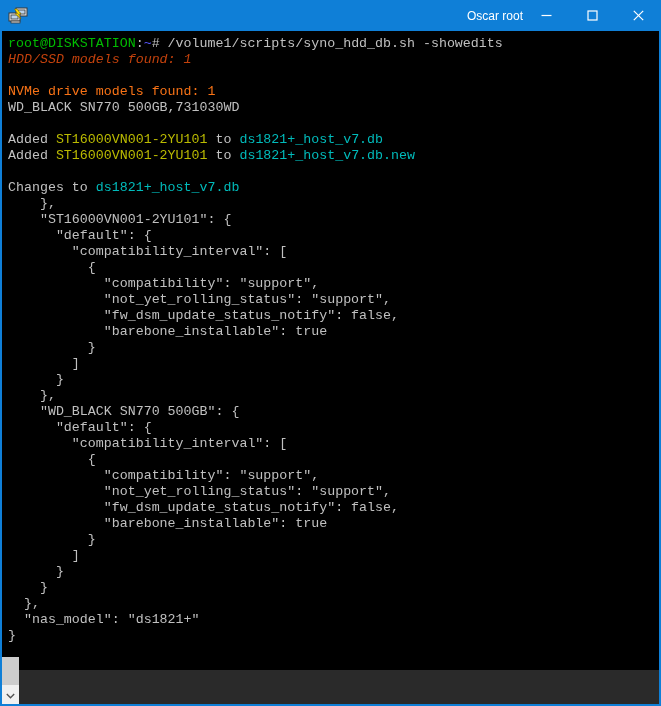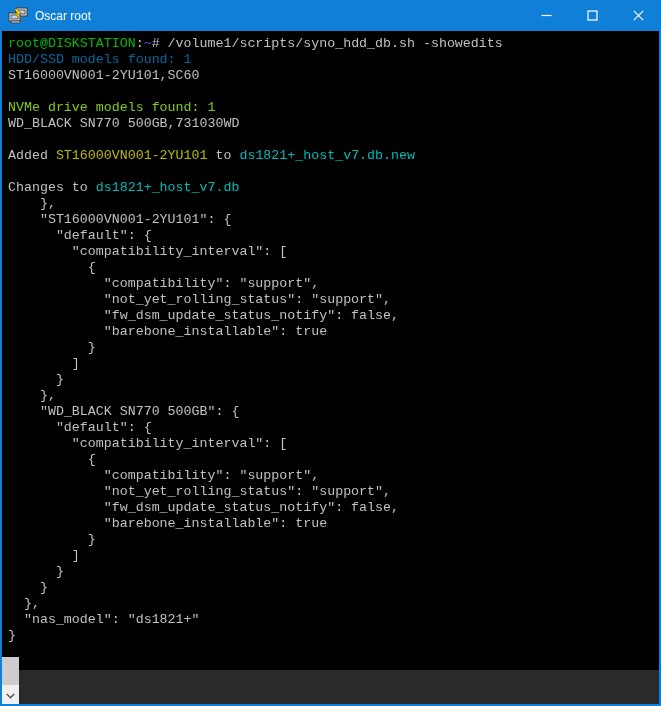--- a/index.html
+++ b/index.html
@@ -21,21 +21,21 @@
   }
 
   
   .titlebar{
     height:31px;flex:0 0 31px;
     background:var(--titlebar-bg);
     display:flex;align-items:center;
     color:#ffffff;
     user-select:none;
   }
-  .title-left{display:flex;align-items:center;gap:7px;padding-left:8px;flex:1;min-width:0;}
+  .title-left{display:flex;align-items:center;gap:7px;padding-left:8px;flex:1;min-width:0;justify-content:space-between;}
   .app-icon{width:20px;height:18px;flex:0 0 auto;display:block;}
   .title-text{font-size:12px;color:#ffffff;white-space:nowrap;}
   .win-controls{display:flex;height:100%;}
   .win-btn{
     width:46px;height:100%;
     display:flex;align-items:center;justify-content:center;
     cursor:default;
   }
   .win-btn svg{display:block;}
 
@@ -111,26 +111,26 @@
             <line x1="0.8" y1="0.8" x2="10.2" y2="10.2" stroke="#ffffff" stroke-width="1.2"></line>
             <line x1="10.2" y1="0.8" x2="0.8" y2="10.2" stroke="#ffffff" stroke-width="1.2"></line>
           </svg>
       </div>
     </div>
   </div>
 
   <div class="body">
     <div class="term">
         <div class="line"><span style="color: rgb(0, 187, 0);">root@DISKSTATION</span><span style="color: rgb(192, 192, 192);">:</span><span style="color: rgb(85, 85, 255);">~</span><span style="color: rgb(192, 192, 192);"># /volume1/scripts/syno_hdd_db.sh -showedits</span></div>
-        <div class="line"><span style="color: #0369a1;">HDD/SSD models found: 1</span></div>
-        <div class="line"><span style="color: rgb(192, 192, 192);">ST16000VN001-2YU101,SC60</span></div>
+        <div class="line"><span style="color: #c2410c; font-style: italic;">HDD/SSD models found: 1</span></div>
         <div class="line">&nbsp;</div>
-        <div class="line"><span style="color: #84cc16;">NVMe drive models found: 1</span></div>
+        <div class="line"><span style="color: #f97316;">NVMe drive models found: 1</span></div>
         <div class="line"><span style="color: rgb(192, 192, 192);">WD_BLACK SN770 500GB,731030WD</span></div>
         <div class="line">&nbsp;</div>
+        <div class="line"><span style="color: rgb(192, 192, 192);">Added </span><span style="color: rgb(187, 187, 0);">ST16000VN001-2YU101</span><span style="color: rgb(192, 192, 192);"> to </span><span style="color: rgb(0, 187, 187);">ds1821+_host_v7.db</span></div>
         <div class="line"><span style="color: rgb(192, 192, 192);">Added </span><span style="color: rgb(187, 187, 0);">ST16000VN001-2YU101</span><span style="color: rgb(192, 192, 192);"> to </span><span style="color: rgb(0, 187, 187);">ds1821+_host_v7.db.new</span></div>
         <div class="line">&nbsp;</div>
         <div class="line"><span style="color: rgb(192, 192, 192); font-family: Liberation Mono, monospace;">Changes to </span><span style="color: rgb(0, 187, 187);">ds1821+_host_v7.db</span></div>
         <div class="line"><span style="color: rgb(192, 192, 192);">    },</span></div>
         <div class="line"><span style="color: rgb(192, 192, 192);">    "ST16000VN001-2YU101": {</span></div>
         <div class="line"><span style="color: rgb(192, 192, 192);">      "default": {</span></div>
         <div class="line"><span style="color: rgb(192, 192, 192);">        "compatibility_interval": [</span></div>
         <div class="line"><span style="color: rgb(192, 192, 192);">          {</span></div>
         <div class="line"><span style="color: rgb(192, 192, 192);">            "compatibility": "support",</span></div>
         <div class="line"><span style="color: rgb(192, 192, 192);">            "not_yet_rolling_status": "support",</span></div>

